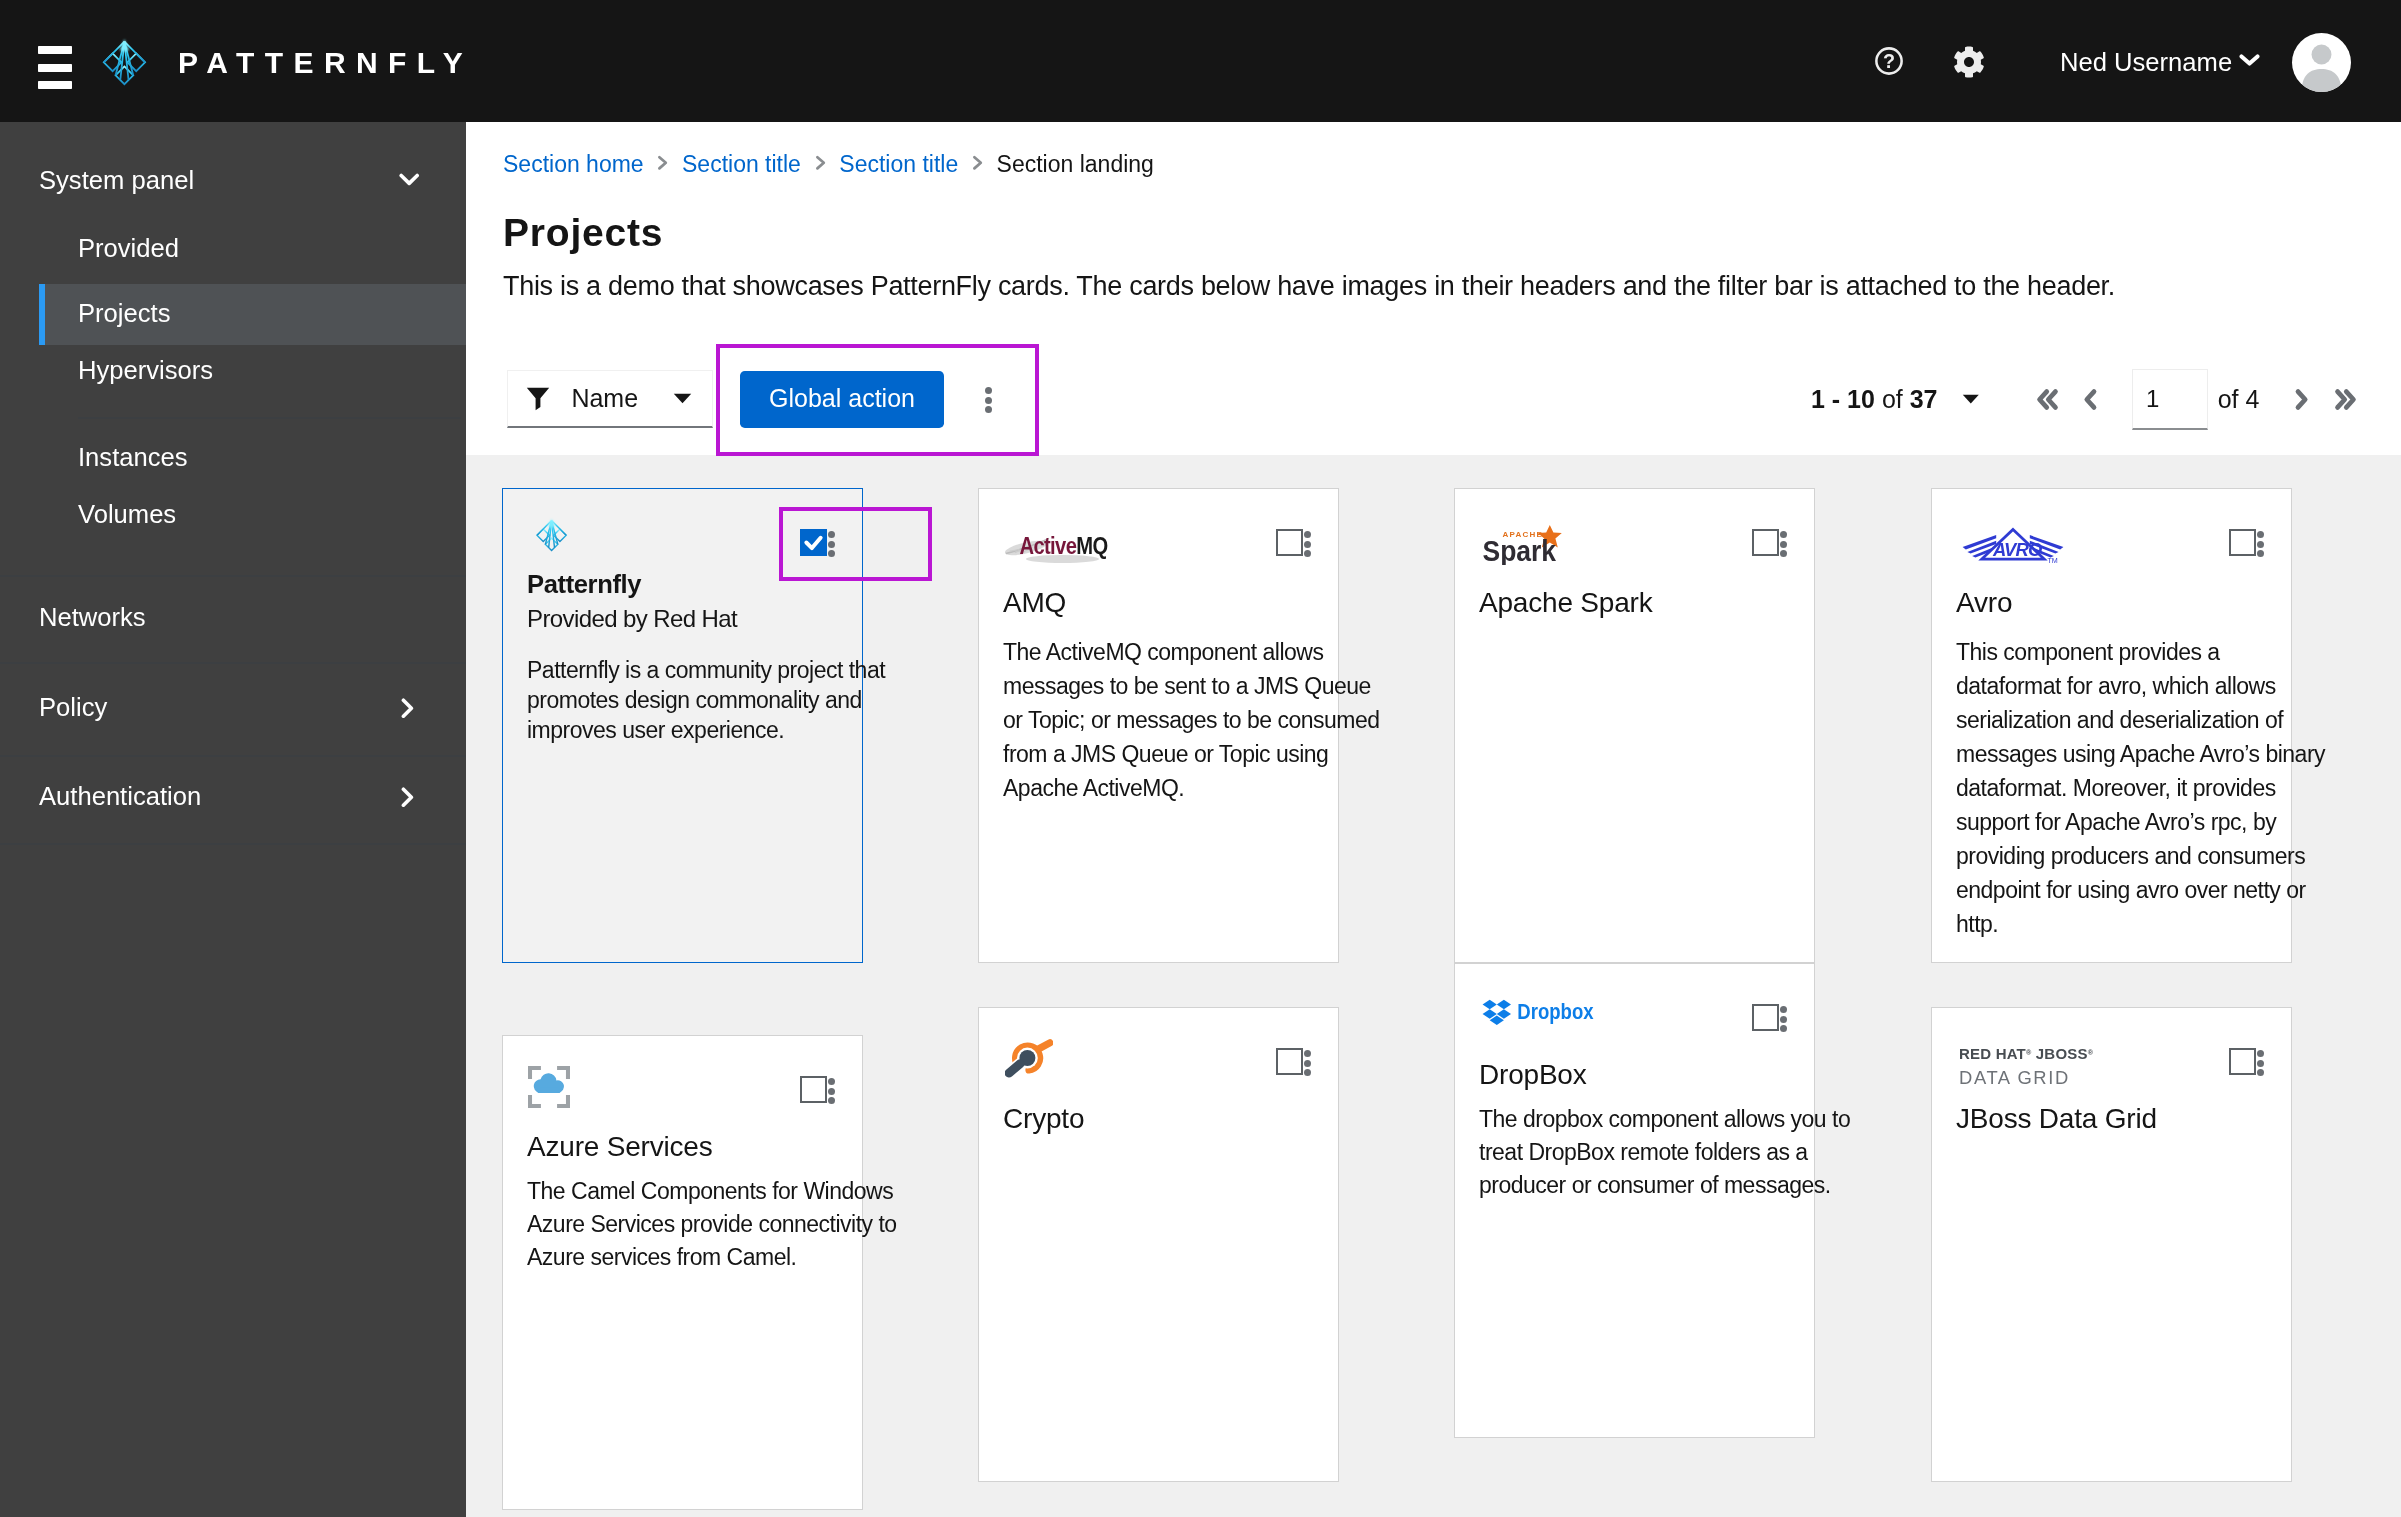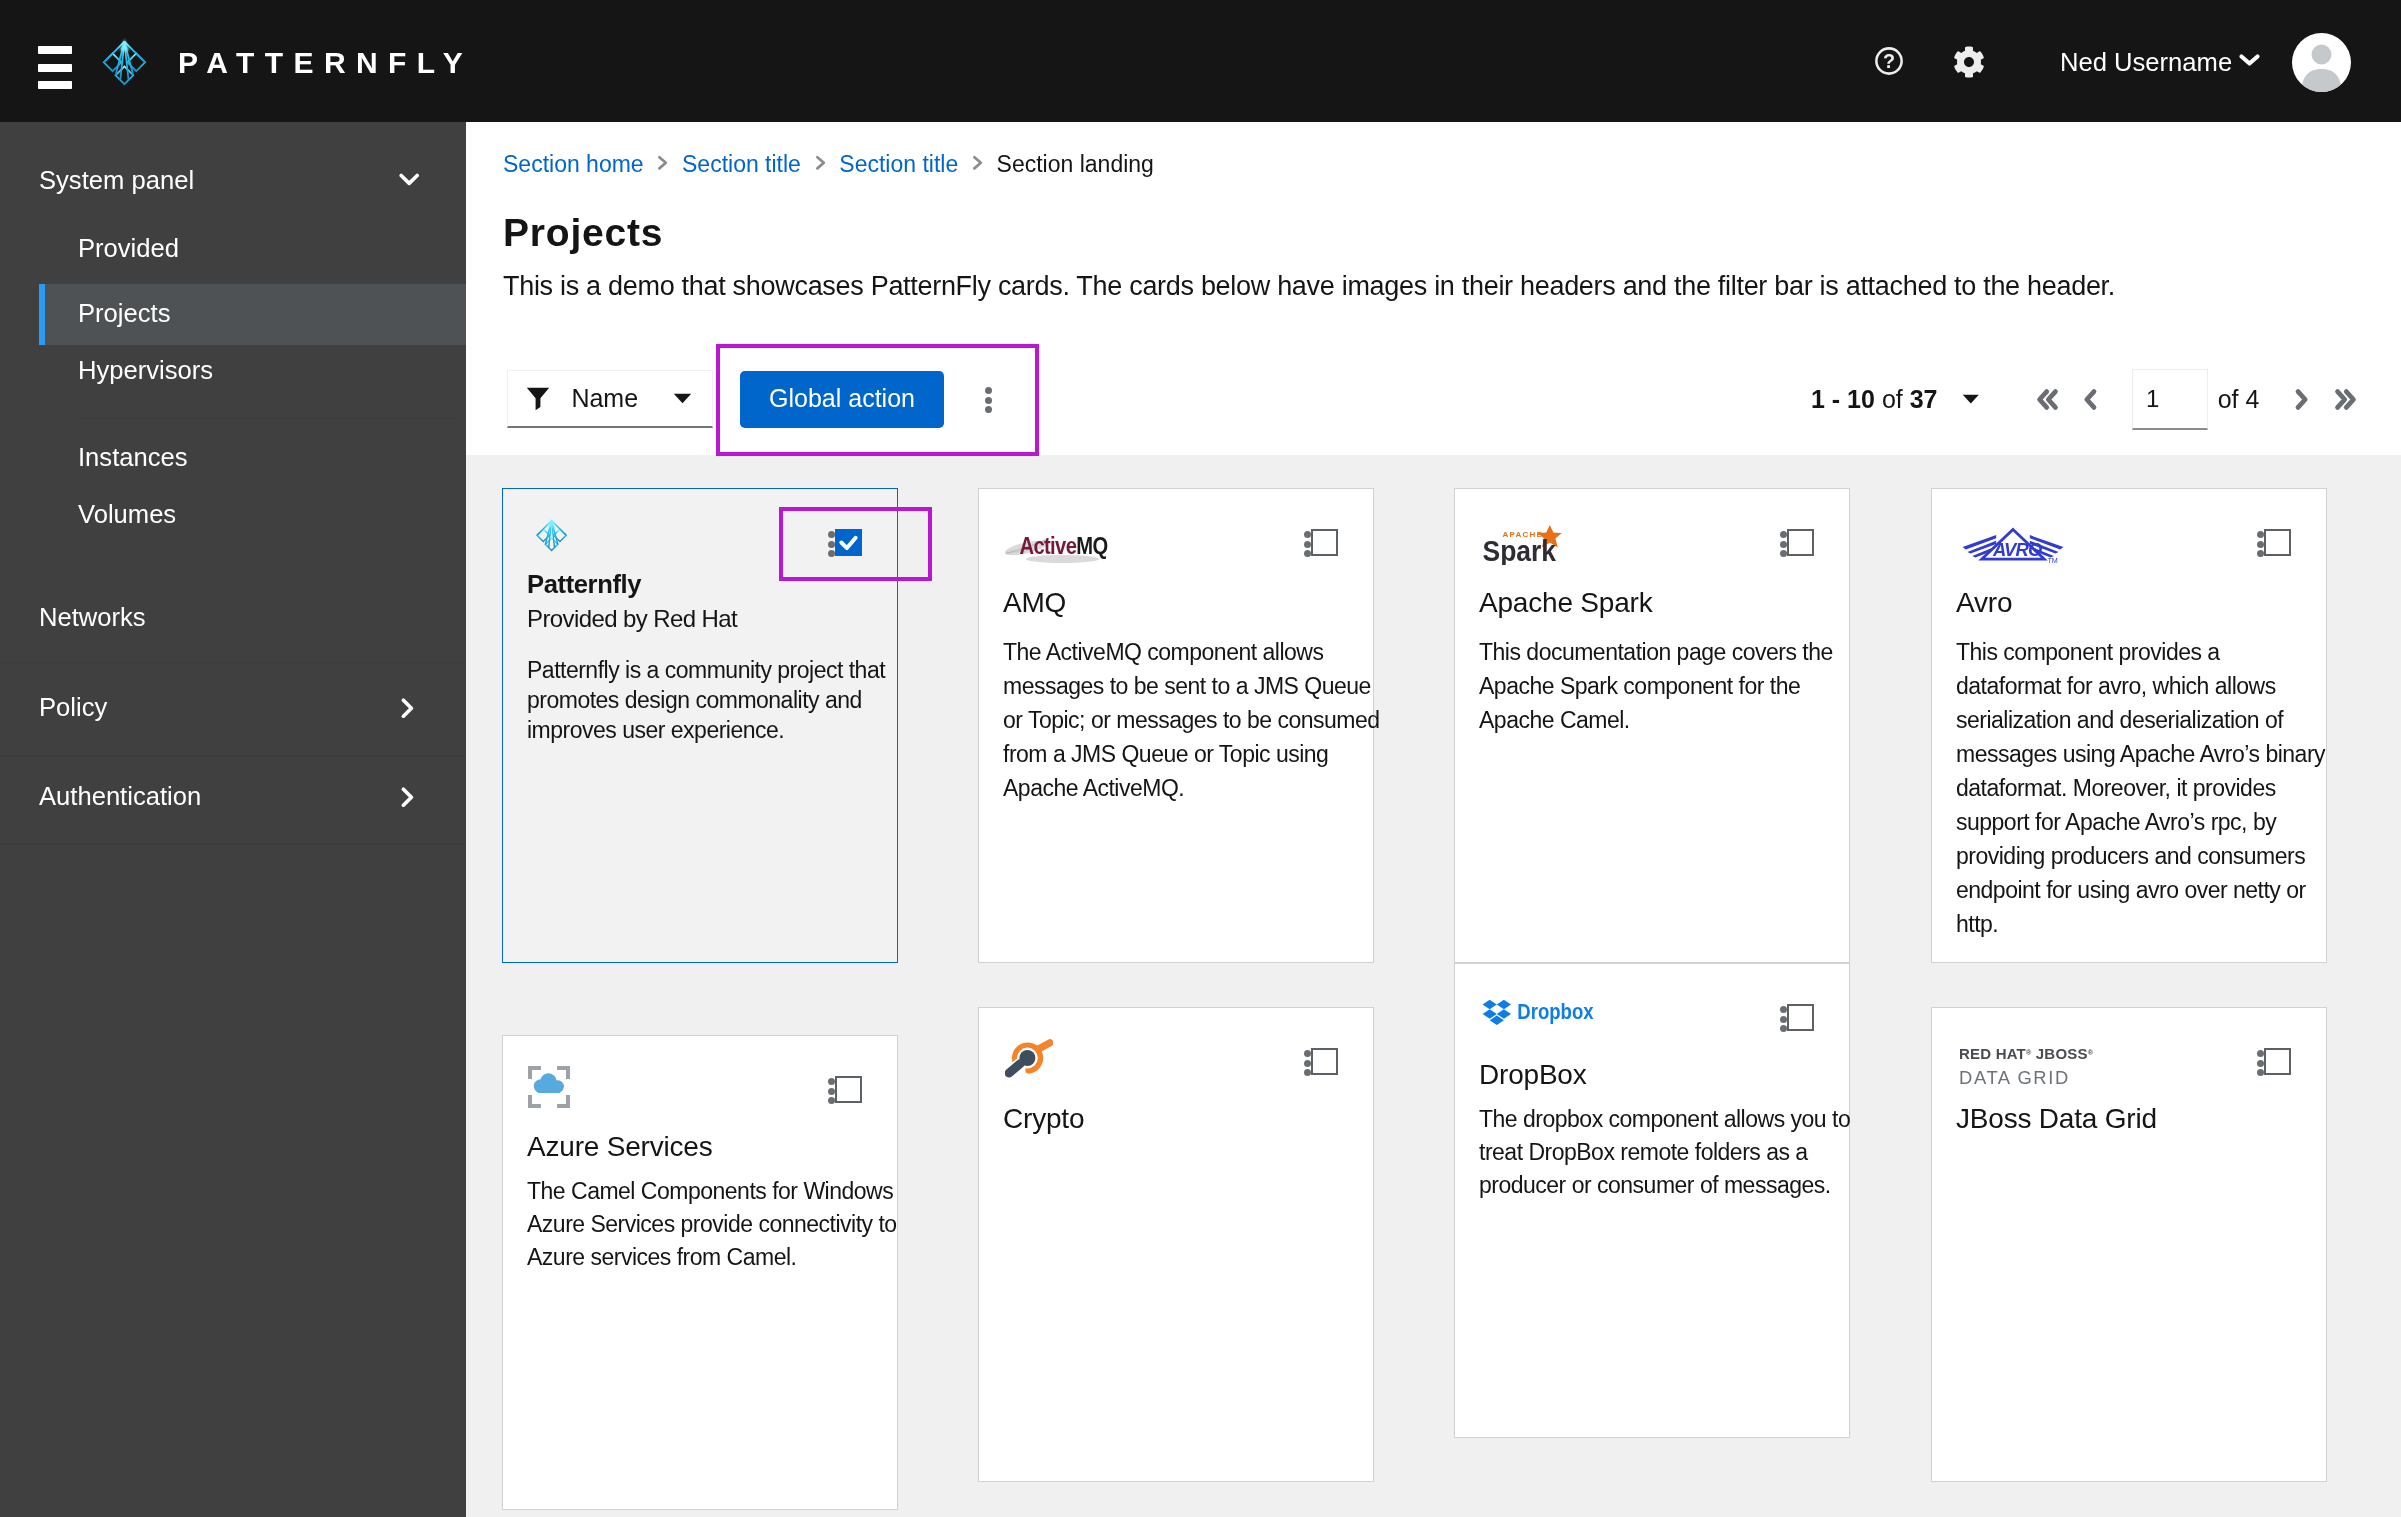--- a/index.html
+++ b/index.html
@@ -48,21 +48,21 @@
 #anno2 { position:absolute; left:779px; top:507px; width:153px; height:74px; border:4px solid #ba16d3; }
 
 #pag { position:absolute; left:1811px; top:371px; height:57px; display:flex; align-items:center; }
 #pag .b { font-weight:700; }
 #pag-count { font-size:25px; }
 #pag-input { width:76px; height:61px; background:#fff; border:1.6px solid #ededed; border-bottom:2.4px solid #8a8d90; font-size:24px; padding-left:12.8px; display:flex; align-items:center; }
 #pag-of4 { font-size:25px; }
 .pgchev { stroke:#6a6e73; stroke-width:6; fill:none; stroke-linecap:round; stroke-linejoin:round; }
 
 
-.card { position:absolute; width:396px; height:475px; background:#fff; border:1.6px solid #d2d2d2; }
+.card { position:absolute; width:361px; height:475px; background:#fff; border:1.6px solid #d2d2d2; }
 .card.sel { background:#f2f2f2; border:1.6px solid #0066cc; }
 .c-logo { position:absolute; left:24px; }
 .c-kebab { position:absolute; left:325px; top:42px; }
 .c-check { position:absolute; right:35px; top:40px; width:27px; height:27px; background:#fff; border:2.4px solid #5c6165; }
 .c-check.on { background:#0066cc; border:none; width:27px; height:27px; }
 .c-title { position:absolute; left:24px; top:96px; font-size:28px; letter-spacing:-0.2px; line-height:35px; color:#151515; }
 .c-desc { position:absolute; left:24px; right:21px; top:146px; font-size:23px; line-height:34px; letter-spacing:-0.5px; color:#151515; white-space:nowrap; }
 .r2 .c-title { top:93px; }
 .r2 .c-desc { top:139px; line-height:33px; }
 </style>
@@ -267,21 +267,20 @@
     <path d="M86 0 L90.5 9.5 L101 10 L93 17 L96 28 L86 22 L76 28 L79 17 L71 10 L81.5 9.5 Z" fill="#e8701a"></path>
     <text x="2" y="45" font-size="36" font-weight="700" fill="#2f2c33" font-family="Liberation Sans, sans-serif" transform="scale(0.92,1)">Spark</text>
   </svg></div>
   <div class="c-kebab kebab">
       <i></i>
       <i></i>
       <i></i>
     </div>
   <div class="c-check"></div>
   <div class="c-title">Apache Spark</div>
-  <div class="c-desc">This documentation page covers the<br>Apache Spark component for the<br>Apache Camel.</div>
 </div>
 
 <div class="card" style="left:1931px; top:488px;">
   <div class="c-logo" style="top:38px; left:29px;"><svg width="104" height="37" viewBox="0 0 130 46">
     <g fill="#2f3bd3">
       <path d="M2 25 L44 10 L44 14 L6 28 Z"></path>
       <path d="M8 31 L44 17 L44 21 L12 33 Z"></path>
       <path d="M14 36 L44 24 L44 28 L18 38 Z"></path>
       <path d="M128 25 L86 10 L86 14 L124 28 Z"></path>
       <path d="M122 31 L86 17 L86 21 L118 33 Z"></path>

